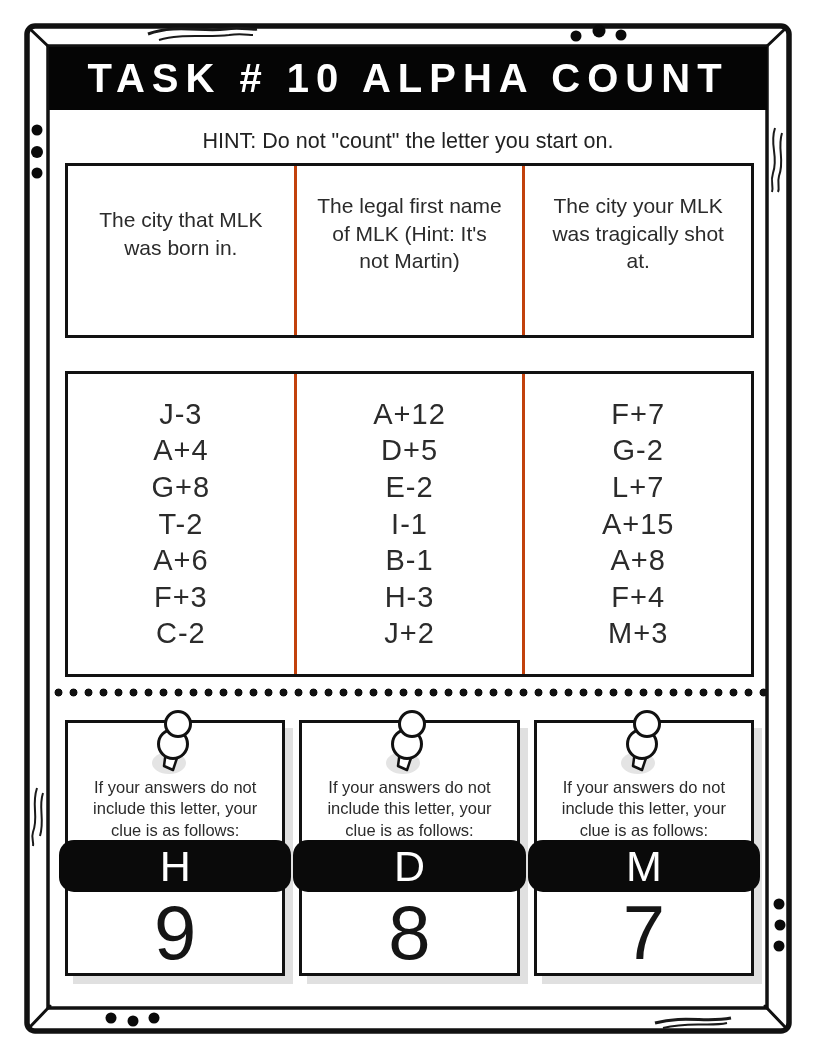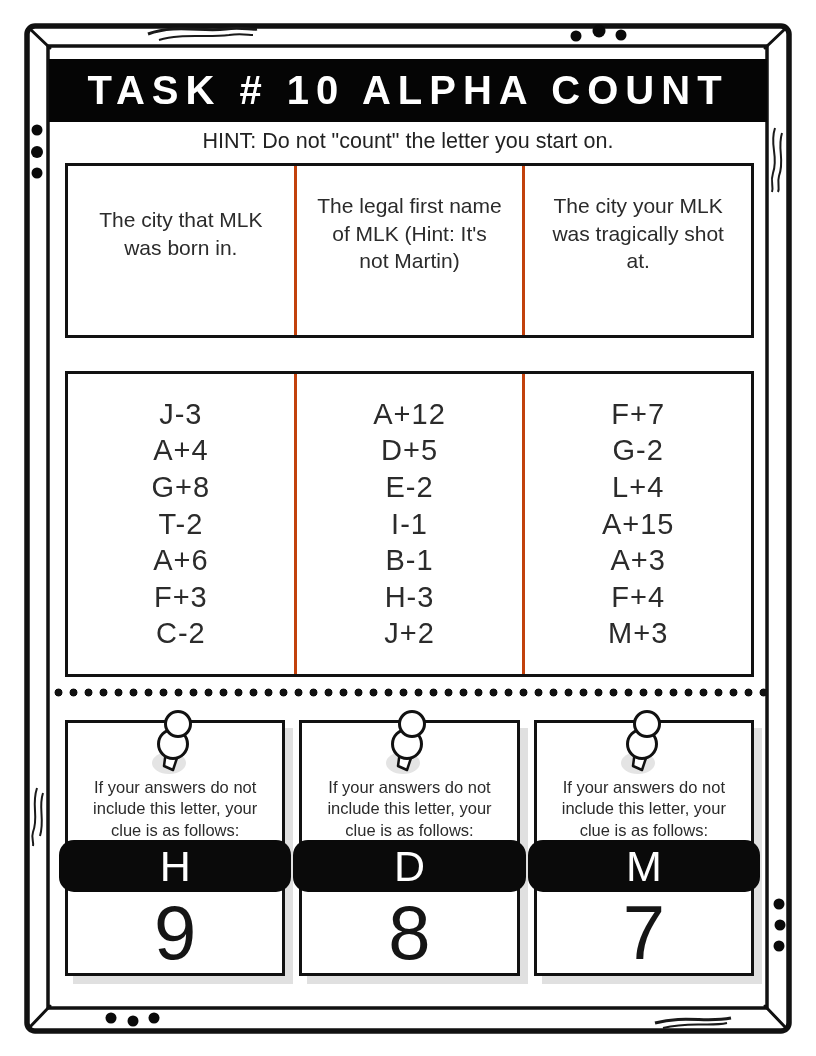--- a/index.html
+++ b/index.html
@@ -5,21 +5,21 @@
   html,body{margin:0;padding:0;background:#ffffff;}
   .page{
     position:relative;width:816px;height:1056px;background:#ffffff;
     font-family:"Liberation Sans","DejaVu Sans",sans-serif;color:#1a1a1a;
     overflow:hidden;
   }
   .frame-svg{position:absolute;left:0;top:0;width:816px;height:1056px;}
   .content{position:absolute;left:49px;top:47px;width:718px;height:960px;}
 
   .banner{
-    position:absolute;left:0;top:12px;right:0;height:63px;background:#050505;
+    position:absolute;left:0;top:0;right:0;height:63px;background:#050505;
     display:flex;align-items:center;justify-content:center;
   }
   .banner span{
     color:#ffffff;font-size:40px;font-weight:bold;letter-spacing:7px;white-space:nowrap;
   }
   .hint{
     position:absolute;top:82px;left:0;right:0;text-align:center;
     font-size:21.5px;color:#222;
   }
 
@@ -179,23 +179,23 @@
         <div class="code-line">D+5</div>
         <div class="code-line">E-2</div>
         <div class="code-line">I-1</div>
         <div class="code-line">B-1</div>
         <div class="code-line">H-3</div>
         <div class="code-line">J+2</div>
       </div>
       <div class="cell">
         <div class="code-line">F+7</div>
         <div class="code-line">G-2</div>
-        <div class="code-line">L+4</div>
+        <div class="code-line">L+7</div>
         <div class="code-line">A+15</div>
-        <div class="code-line">A+3</div>
+        <div class="code-line">A+8</div>
         <div class="code-line">F+4</div>
         <div class="code-line">M+3</div>
       </div>
     </div>
 
     <div class="dotted"></div>
 
     <div class="cards">
 
       <div class="card">

